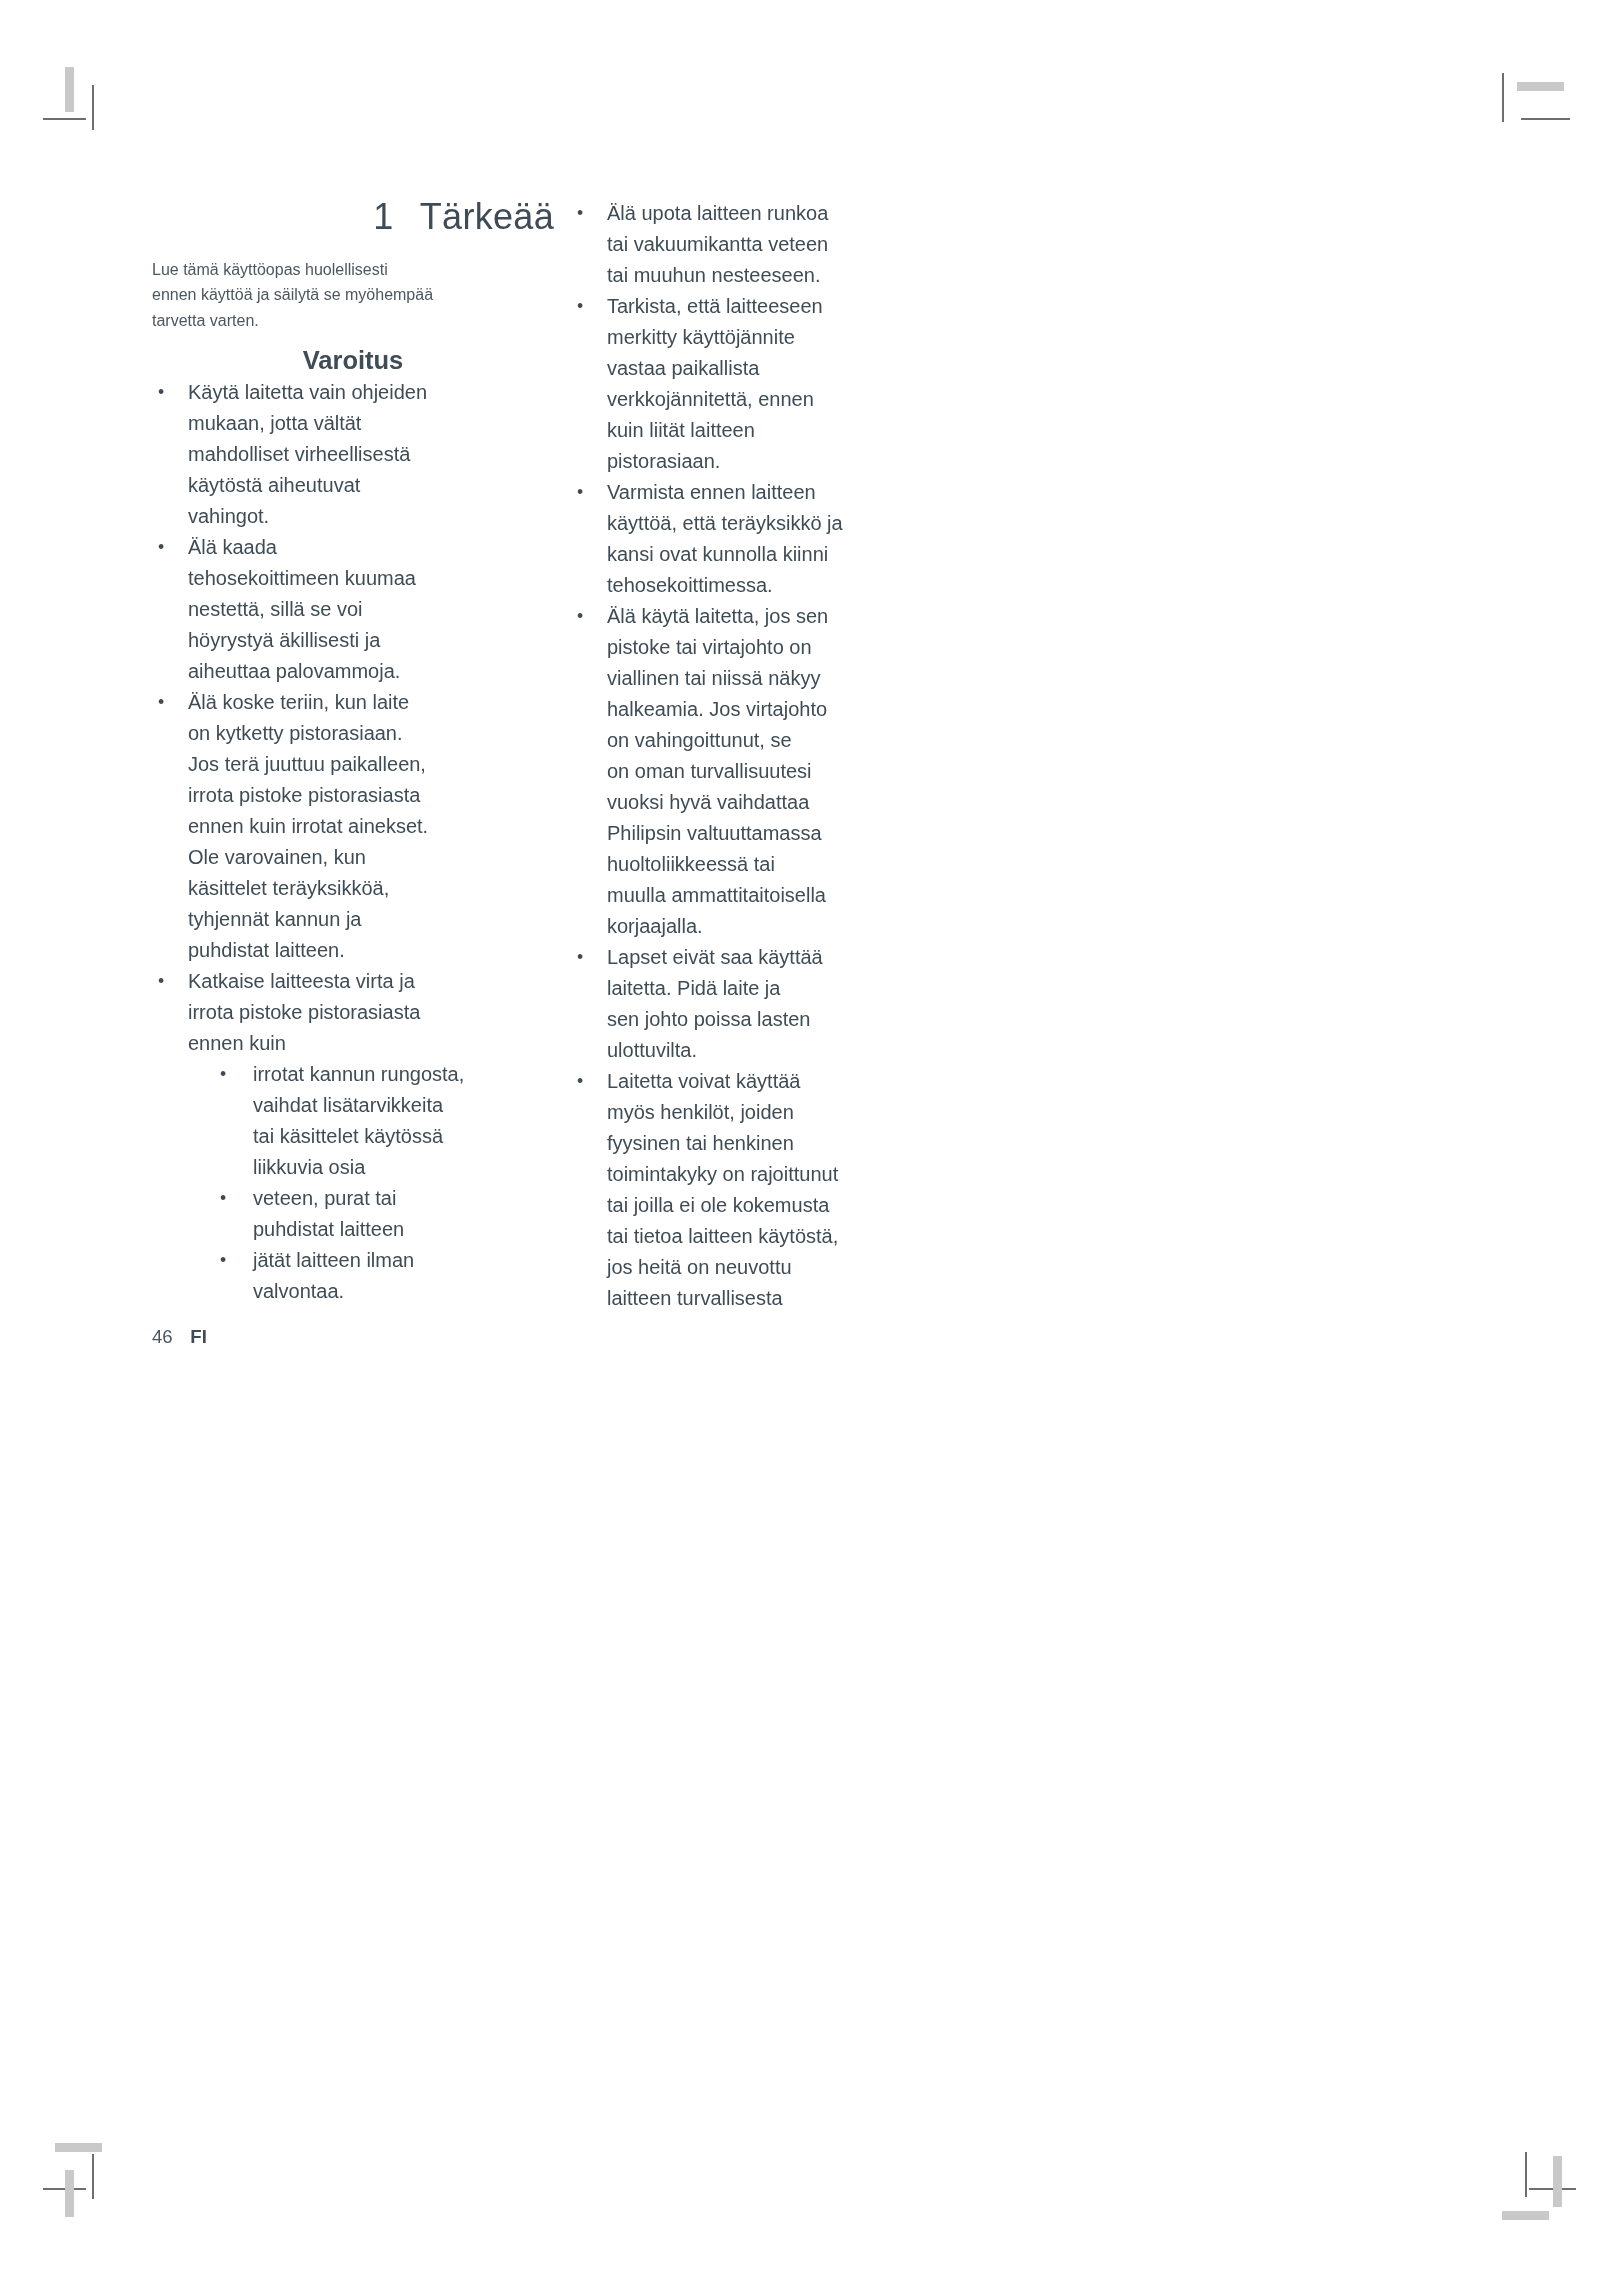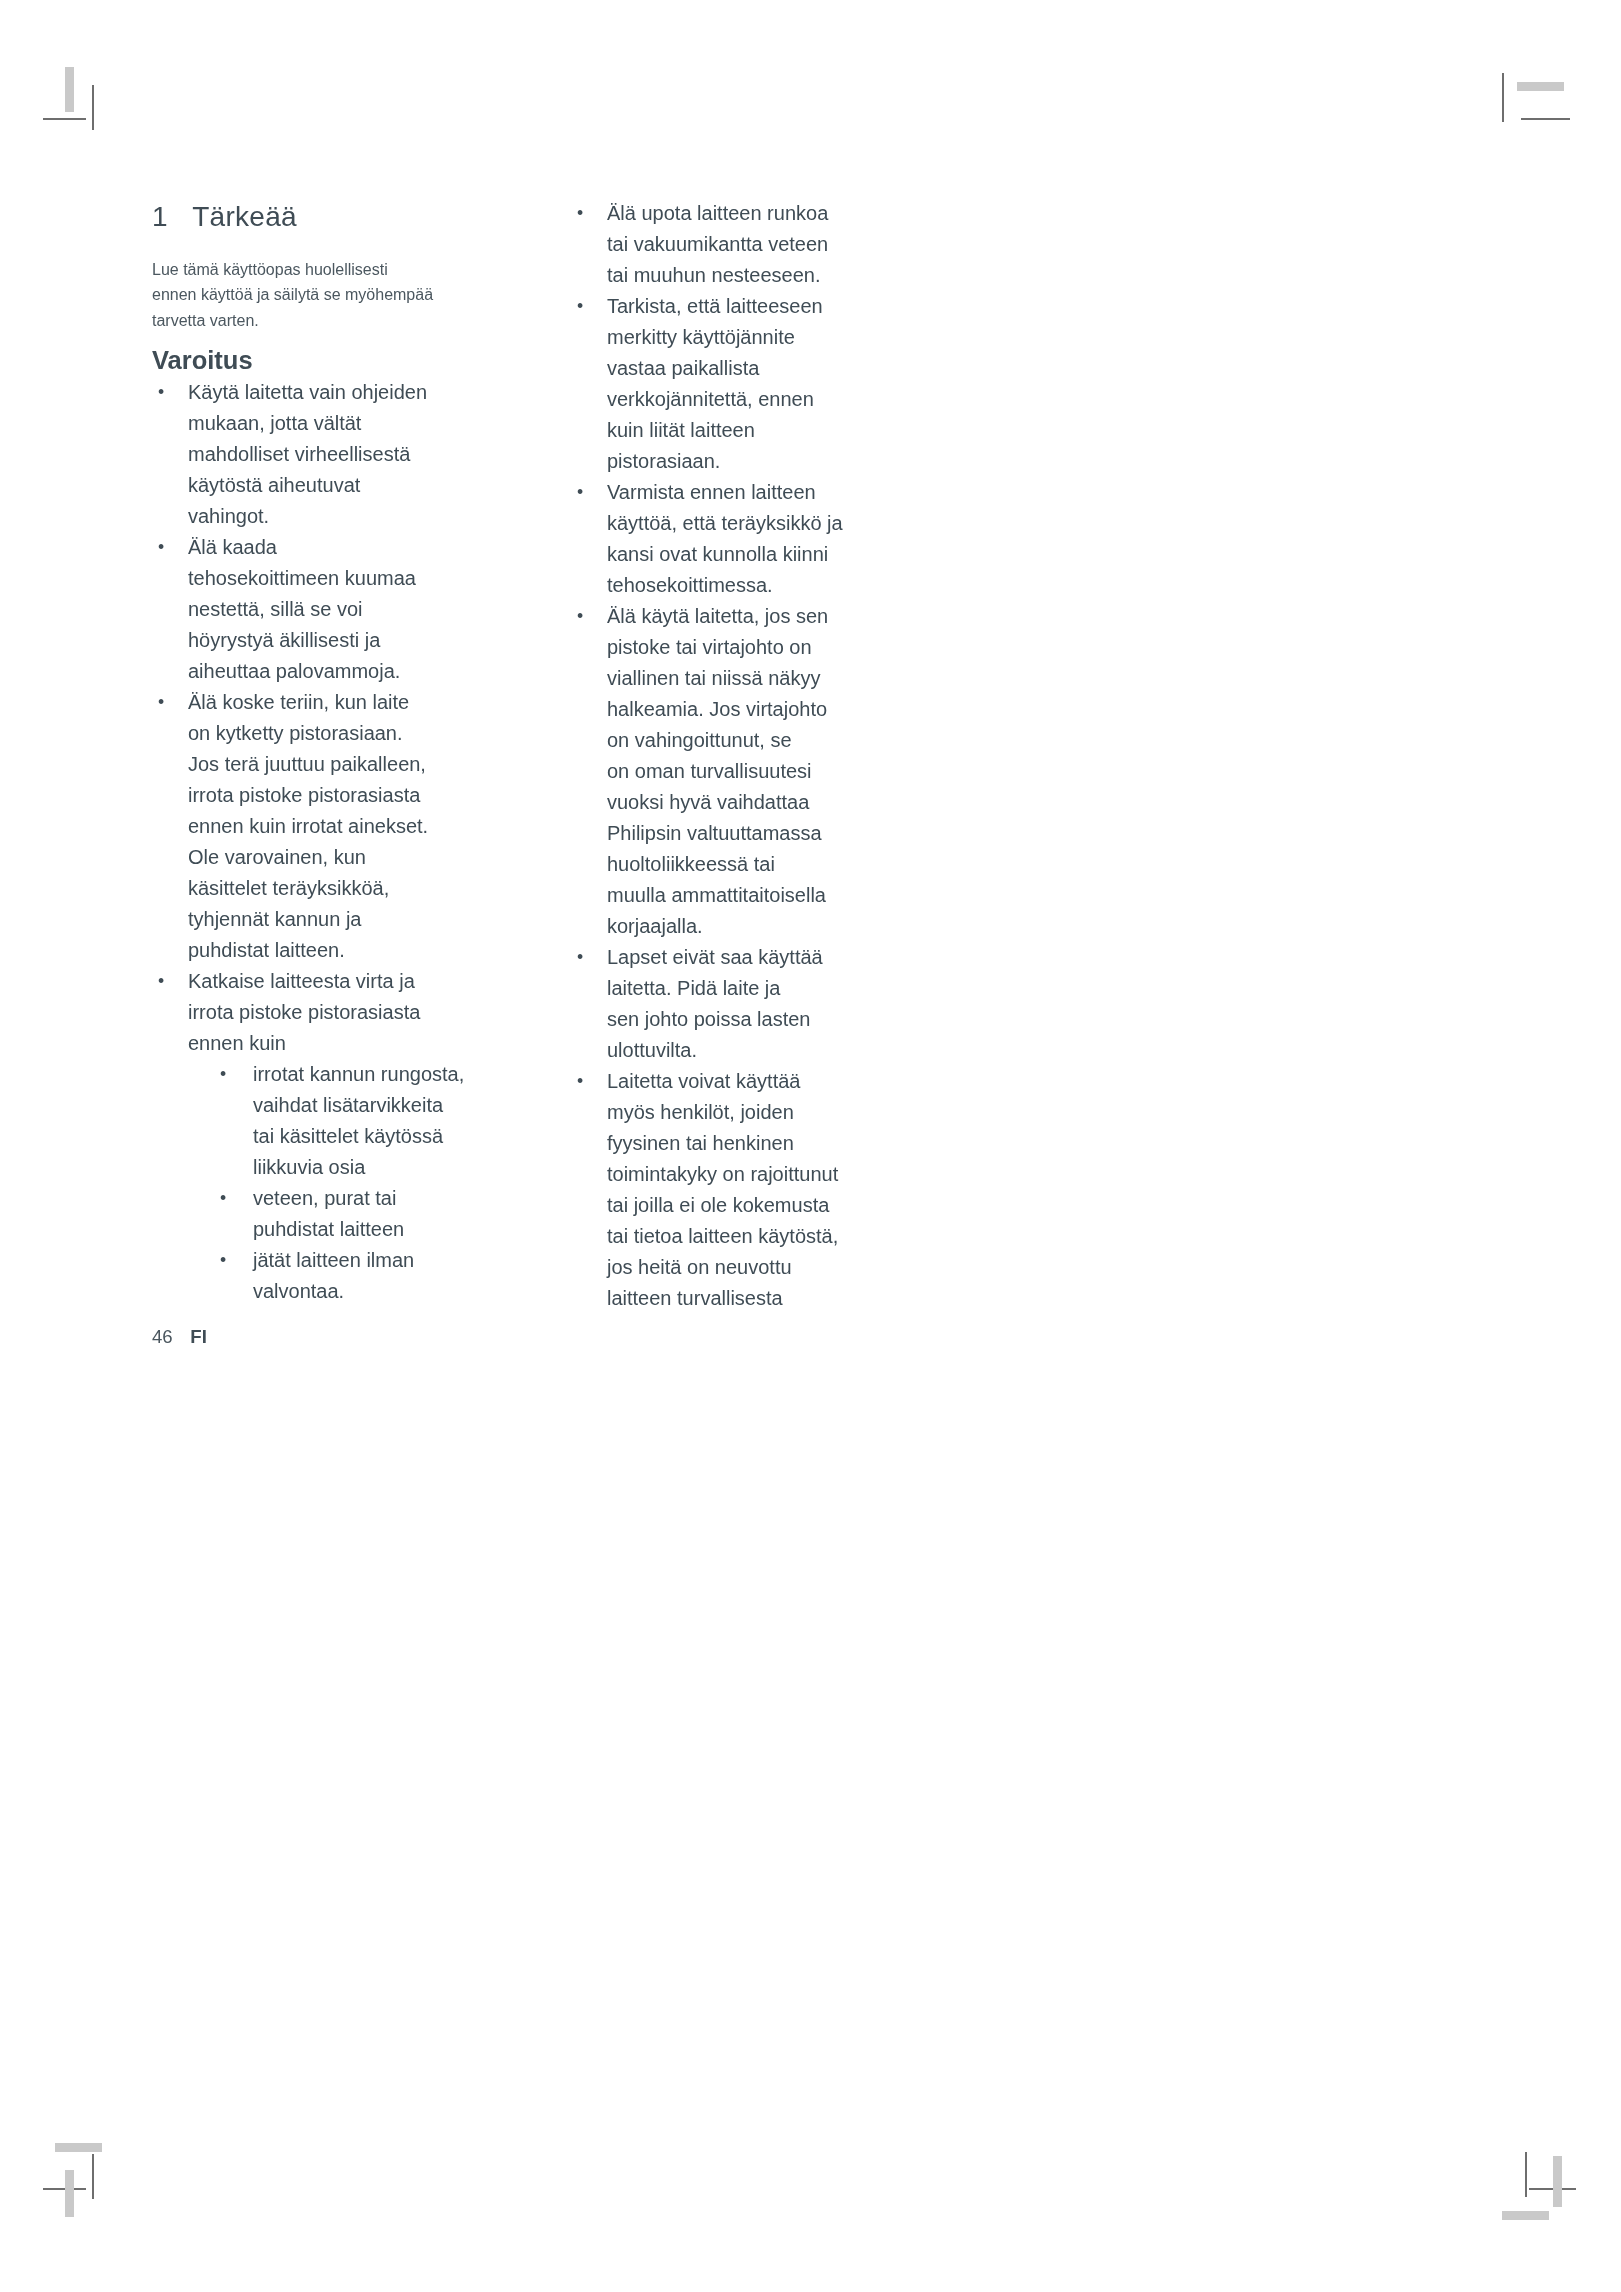--- a/index.html
+++ b/index.html
@@ -36,42 +36,44 @@
   .cm-br-bar1 { left: 1553px; top: 2156px; width: 8.8px;  height: 51px; }
   .cm-br-bar2 { left: 1502px; top: 2211px; width: 47px; height: 8.8px; }
 
   
   .col { position: absolute; top: 196px; }
   .col-left  { left: 152px; width: 402px; }
   .col-right { left: 571px; width: 402px; }
 
   
   h1.chapter-title {
-    font-size: 28px;
+    font-size: 36px;
     font-weight: 400;
     letter-spacing: 0.3px;
     line-height: 41px;
     color: #3f4c55;
+    text-align: right;
   }
   h1.chapter-title .title-num { margin-right: 16.7px; }
 
   .intro {
     margin-top: 19.6px;
     font-size: 16px;
     line-height: 25.5px;
     color: #4b575f;
     white-space: pre-line;
   }
 
   h2.warning-heading {
     margin-top: 11.8px;
     font-size: 25.5px;
     line-height: 31px;
     font-weight: 600;
     color: #3f4c55;
+    text-align: center;
   }
 
   ul.bullets { list-style: none; margin-top: 1px; }
   ul.bullets > li {
     position: relative;
     padding-left: 36px;
     font-size: 20px;
     line-height: 31px;
     color: #3f4c55;
   }

